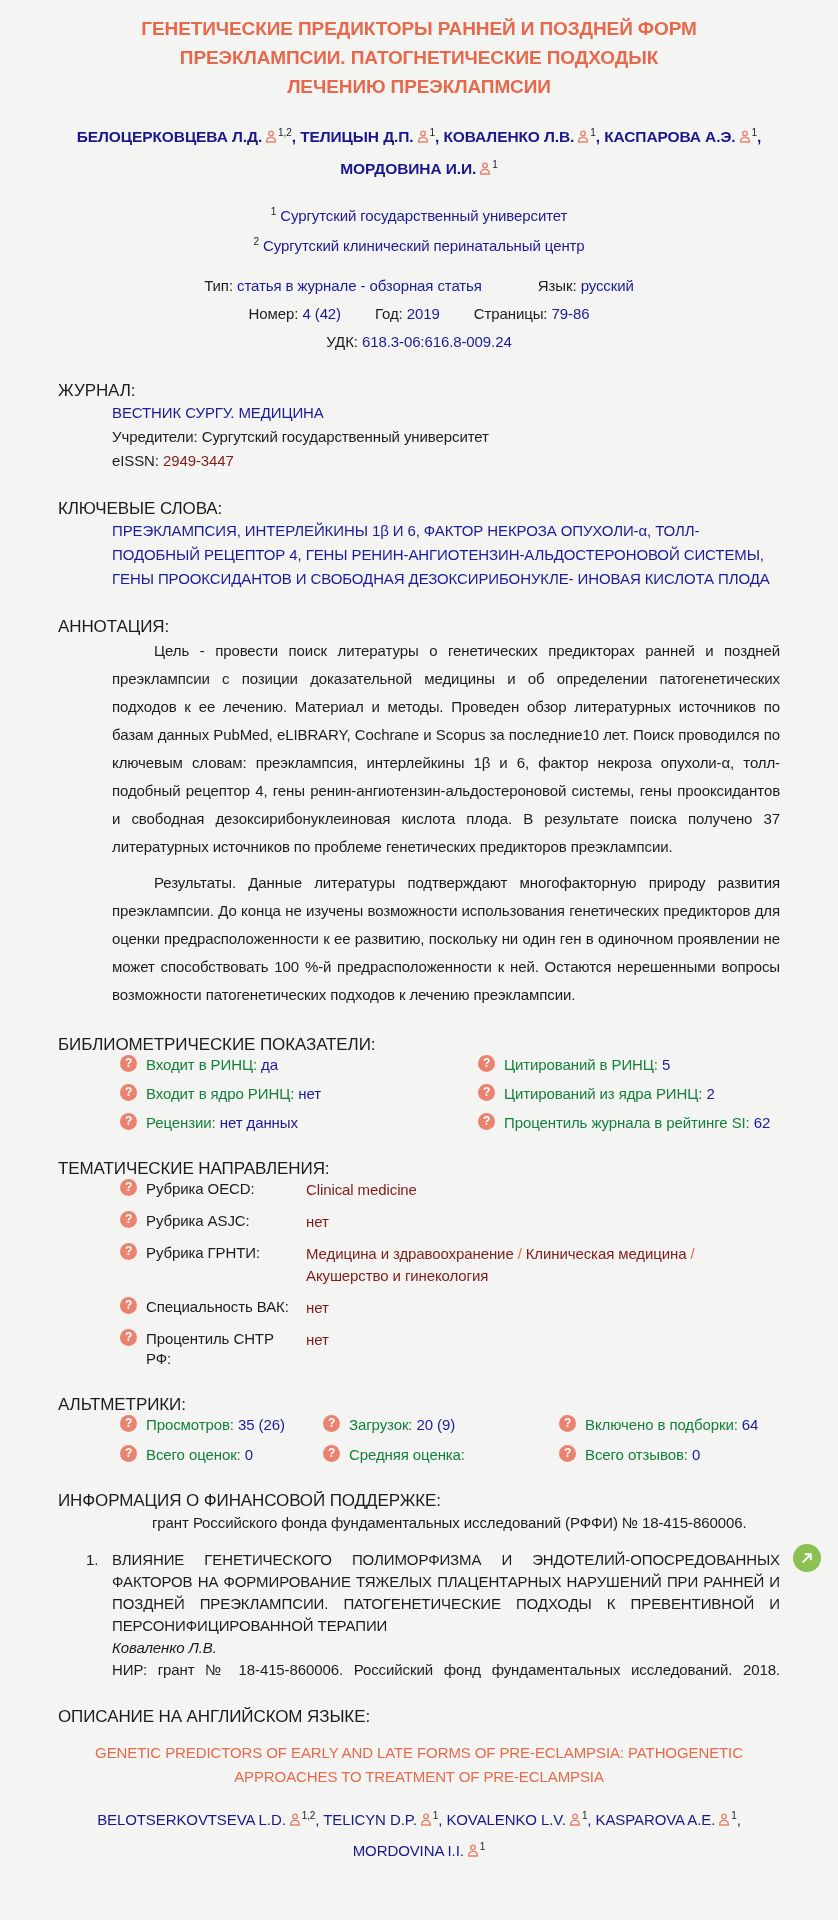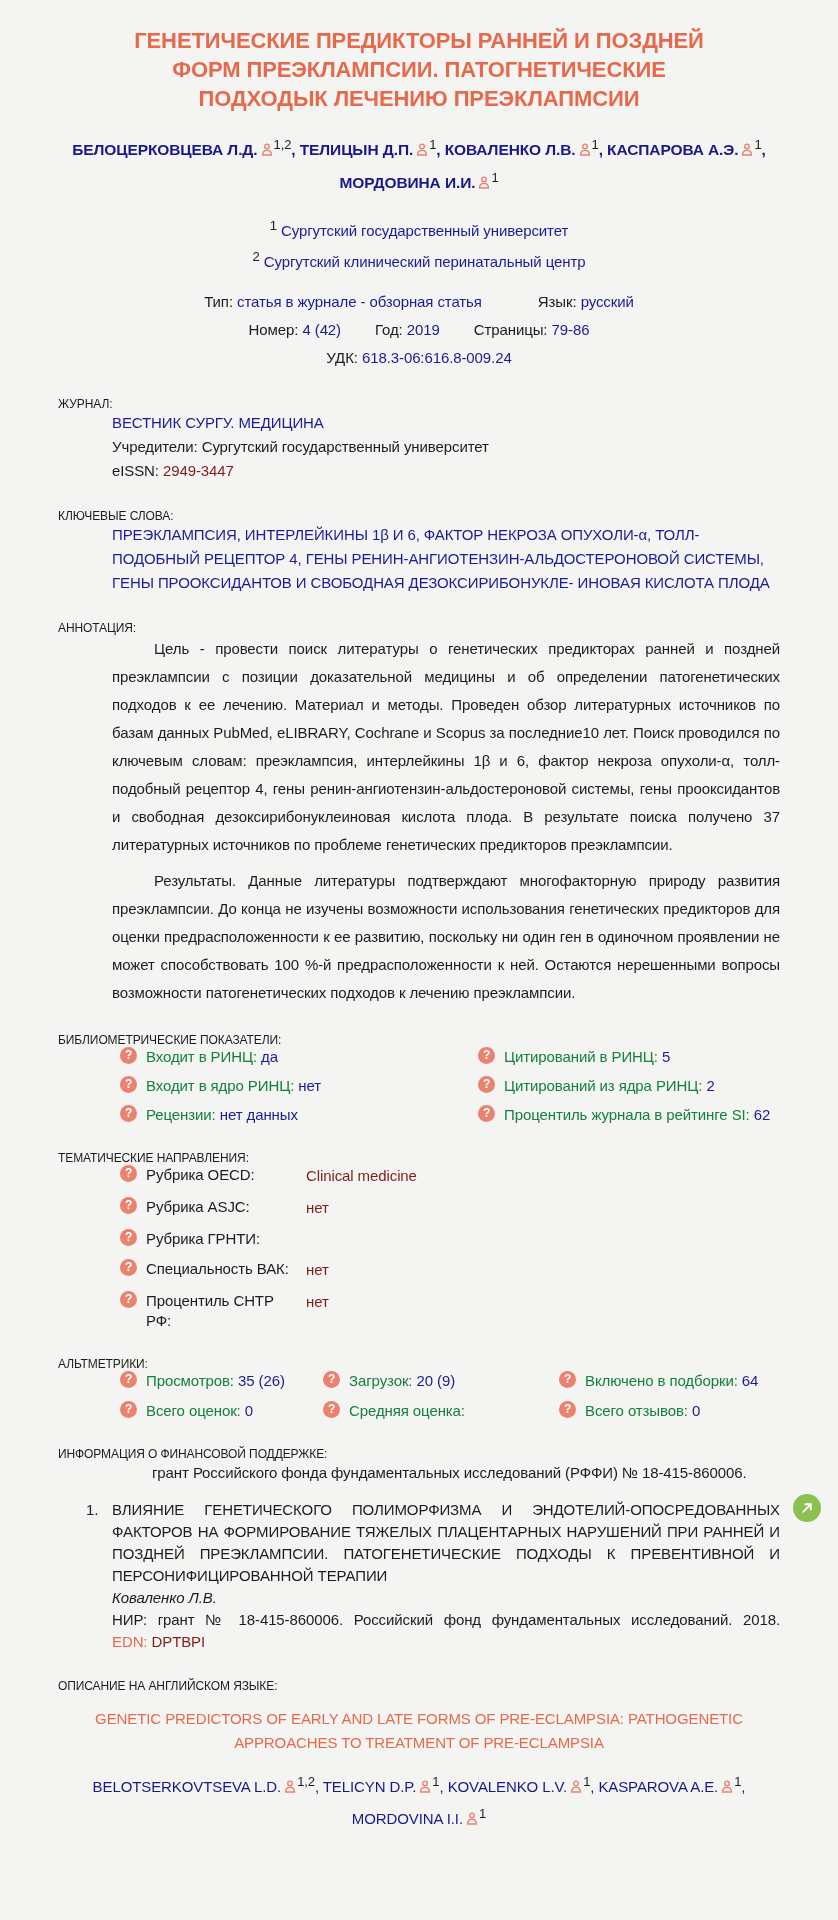--- a/index.html
+++ b/index.html
@@ -6,37 +6,37 @@
   body{width:838px;font-family:"Liberation Sans","DejaVu Sans",sans-serif;color:#1c1c1c;
        font-size:15px;letter-spacing:-0.1px;}
   .page{width:838px;box-sizing:border-box;padding:14px 58px 18px 58px;}
 
   a,.link{color:#1b1b9a;text-decoration:none;cursor:pointer;}
   .blue{color:#7f1d1d;}
   .orange{color:#e7694c;}
   .black{color:#1c1c1c;}
 
   
-  .art-title{color:#e7694c;font-weight:bold;font-size:22px;line-height:29px;text-align:center;
-             max-width:580px;margin:12px auto;}
+  .art-title{color:#e7694c;font-weight:bold;font-size:19px;line-height:29px;text-align:center;
+             max-width:580px;margin:0 auto;}
   .authors-line{margin:18px auto 0 auto;text-align:center;font-weight:bold;font-size:15.5px;
                 line-height:27px;color:#18188c;max-width:700px;}
   .author{white-space:nowrap;}
-  sup{font-size:13px;color:#1c1c1c;font-weight:normal;}
+  sup{font-size:10px;color:#1c1c1c;font-weight:normal;}
   .person-icon{display:inline-block;vertical-align:-1px;margin:0 1px 0 3px;}
   .affils{margin-top:16px;text-align:center;line-height:26px;}
   .affil-name{color:#1b1b9a;}
   .meta-row{display:flex;justify-content:center;gap:34px;line-height:26px;margin-top:2px;}
   .meta-row.first{margin-top:14px;gap:56px;}
   .meta-pair .lbl{color:#1c1c1c;}
   .meta-pair .val{color:#1b1b9a;}
 
   
   .section{margin-top:26px;position:relative;}
-  .section-label{font-size:12px;color:#1c1c1c;}
+  .section-label{font-size:17px;color:#1c1c1c;}
   .indent{margin-left:54px;margin-top:0;}
   .line{line-height:24px;}
 
   .kw-text{color:#1b1b9a;line-height:24px;}
 
   .para{line-height:28px;text-align:justify;text-indent:42px;margin:0 0 8px 0;}
 
   
   .q-icon{width:17px;height:17px;min-width:17px;border-radius:50%;background:#e9826f;color:#fff;
           font-size:12px;font-weight:bold;display:inline-flex;align-items:center;justify-content:center;
@@ -178,20 +178,23 @@
         <span class="topic-vals"><span class="blue">Clinical medicine</span></span>
       </div>
       <div class="topic-row">
         <span class="q-icon">?</span>
         <span class="lbl">Рубрика ASJC:</span>
         <span class="topic-vals"><span class="blue">нет</span></span>
       </div>
       <div class="topic-row">
         <span class="q-icon">?</span>
         <span class="lbl">Рубрика ГРНТИ:</span>
+        <span class="topic-vals">
+          <span class="blue">Медицина и здравоохранение</span><span class="topic-sep">/</span><span class="blue">Клиническая медицина</span><span class="topic-sep">/</span><span class="blue">Акушерство и гинекология</span>
+        </span>
       </div>
       <div class="topic-row">
         <span class="q-icon">?</span>
         <span class="lbl">Специальность ВАК:</span>
         <span class="topic-vals"><span class="blue">нет</span></span>
       </div>
       <div class="topic-row">
         <span class="q-icon">?</span>
         <span class="lbl">Процентиль СНТР РФ:</span>
         <span class="topic-vals"><span class="blue">нет</span></span>
@@ -232,21 +235,20 @@
   <div class="section">
     <div class="section-label">ИНФОРМАЦИЯ О ФИНАНСОВОЙ ПОДДЕРЖКЕ:</div>
     <div class="indent">
       <div class="grant-text">грант Российского фонда фундаментальных исследований (РФФИ) № 18-415-860006.</div>
     </div>
     <div class="grant-item">
       <span class="grant-num">1.</span>
       <p class="grant-title">ВЛИЯНИЕ ГЕНЕТИЧЕСКОГО ПОЛИМОРФИЗМА И ЭНДОТЕЛИЙ-ОПОСРЕДОВАННЫХ ФАКТОРОВ НА ФОРМИРОВАНИЕ ТЯЖЕЛЫХ ПЛАЦЕНТАРНЫХ НАРУШЕНИЙ ПРИ РАННЕЙ И ПОЗДНЕЙ ПРЕЭКЛАМПСИИ. ПАТОГЕНЕТИЧЕСКИЕ ПОДХОДЫ К ПРЕВЕНТИВНОЙ И ПЕРСОНИФИЦИРОВАННОЙ ТЕРАПИИ</p>
       <div class="grant-author">Коваленко Л.В.</div>
       <div class="nir-line">НИР: грант № 18-415-860006. Российский фонд фундаментальных исследований. 2018.</div>
-      <div class="edn-line"><span class="orange">EDN:</span> <span class="blue">DPTBPI</span></div>
       <div class="ext-btn">
         <span><svg width="12" height="12" viewBox="0 0 12 12">
               <path d="M2.2 9.8 L9.4 2.6 M4.4 2.2 H9.8 V7.6" stroke="#ffffff" stroke-width="1.9" fill="none" stroke-linecap="round"></path>
             </svg></span>
       </div>
     </div>
   </div>
 
   <div class="section">
     <div class="section-label">ОПИСАНИЕ НА АНГЛИЙСКОМ ЯЗЫКЕ:</div>

